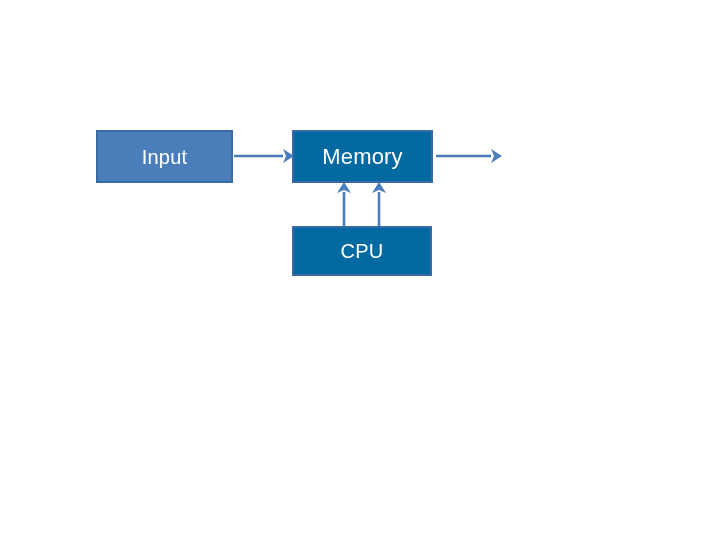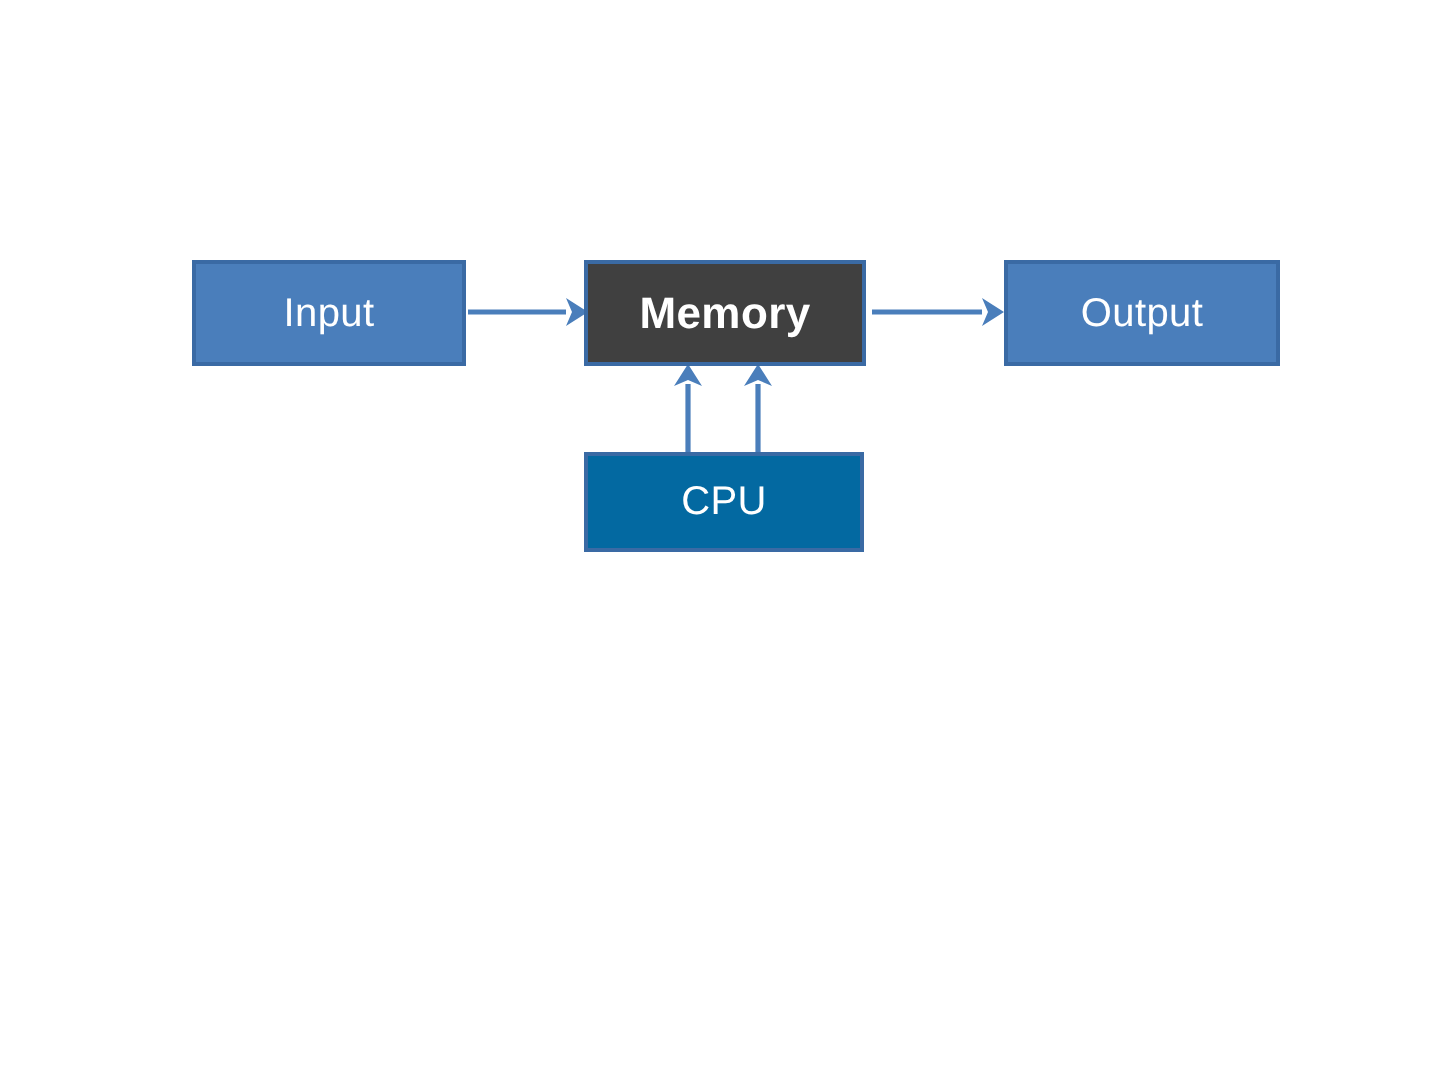--- a/index.html
+++ b/index.html
@@ -92,25 +92,22 @@
     <g>
       <line class="conn-line" x1="379" y1="226" x2="379" y2="192" style="stroke: rgb(74, 126, 187);"></line>
       <polygon class="conn-head" points="372,193 379,182 386,193 379,190" style="fill: rgb(74, 126, 187);"></polygon>
     </g>
   </svg>
 
   <div class="block" id="block-input" style="background: rgb(74, 126, 187); border-color: rgb(58, 106, 164); color: rgb(255, 255, 255);">
     <span class="block-label">Input</span>
   </div>
 
-  <div class="block" id="block-memory" style="background: #404040; border-color: rgb(58, 106, 164); color: rgb(255, 255, 255); font-weight: bold;">
+  <div class="block" id="block-memory" style="background: #0369a1; border-color: rgb(58, 106, 164); color: rgb(255, 255, 255);">
     <span class="block-label">Memory</span>
   </div>
 
-  <div class="block" id="block-output" style="background: rgb(74, 126, 187); border-color: rgb(58, 106, 164); color: rgb(255, 255, 255);">
-    <span class="block-label">Output</span>
-  </div>
 
   <div class="block" id="block-cpu" style="background: #0369a1; border-color: rgb(58, 106, 164); color: rgb(255, 255, 255);">
     <span class="block-label">CPU</span>
   </div>
 
 </div>
 
 </body></html>

